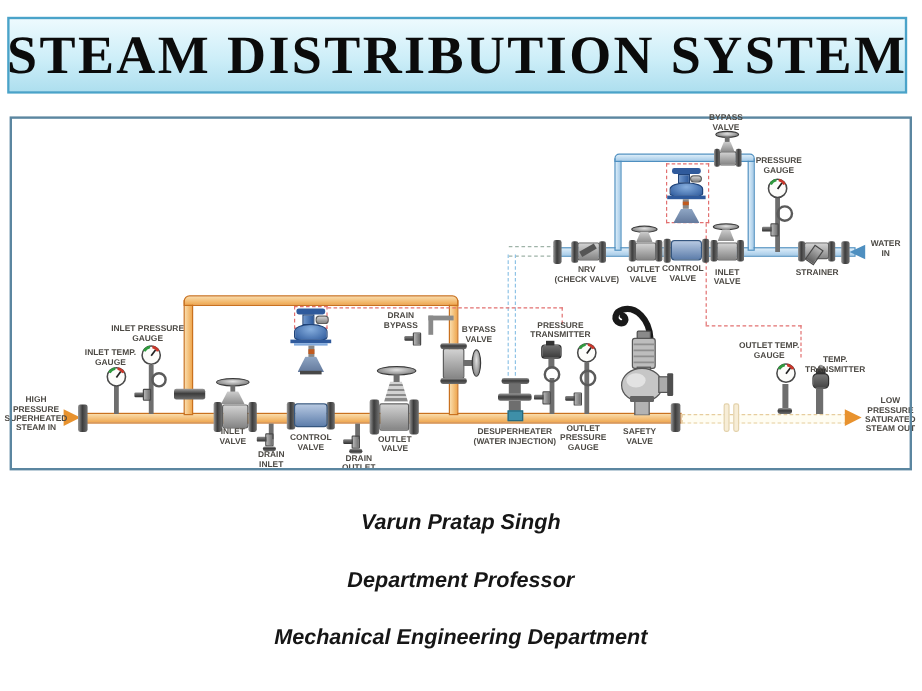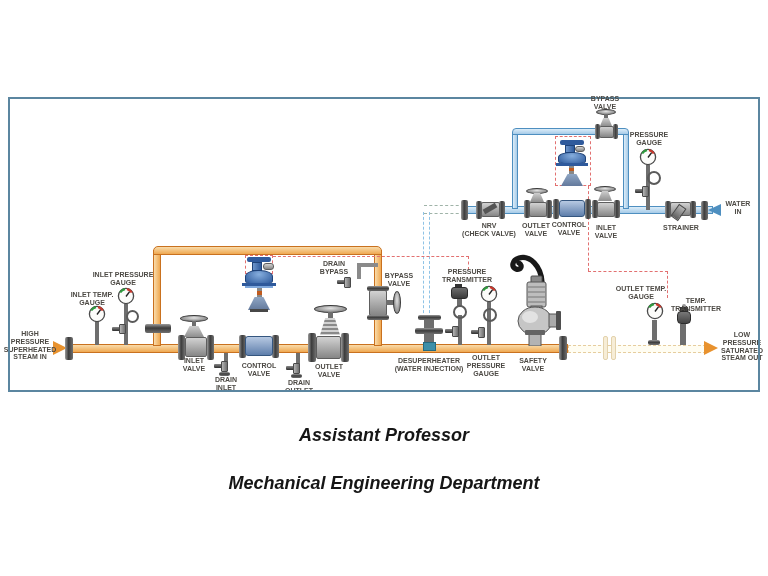--- a/index.html
+++ b/index.html
@@ -43,20 +43,23 @@
     font:bold 7px/1.12 "Liberation Sans",sans-serif;color:#4d4a45;white-space:pre-line;z-index:10;}
   
   #credits{left:0;top:399px;width:768px;text-align:center;color:#161616;
     font:bold italic 18px/24px "Liberation Sans",sans-serif;white-space:pre-line;}
 </style>
 </head>
 <body>
 
 <div id="stage">
 
+  <div class="abs" id="titlebar">
+    <span id="titletext">STEAM DISTRIBUTION SYSTEM</span>
+  </div>
 
   <div class="abs" id="frame"></div>
 
   <div class="g">
     <span class="abs pipe-o" style="left:67px;top:344px;width:501px;height:9px"></span>
     <span class="abs" style="left:53px;top:341px;width:0;height:0;border-top:7px solid transparent;border-bottom:7px solid transparent;border-left:14px solid #E8922E"></span>
   </div>
   <div class="g">
     <span class="abs" style="left:568px;top:345px;width:138px;height:8px;background:#FFFDF2;border:1px dashed #E6CD9E"></span>
     <span class="abs" style="left:603px;top:336px;width:5px;height:24px;background:#F7EDD6;border:1px solid #E3D2AC;border-radius:2px"></span>
@@ -369,19 +372,20 @@
 VALVE</div>
   <div class="lbl" style="left:605px;top:95px;z-index:30">BYPASS
 VALVE</div>
   <div class="lbl" style="left:649px;top:131px">PRESSURE
 GAUGE</div>
   <div class="lbl" style="left:681px;top:224px">STRAINER</div>
   <div class="lbl" style="left:738px;top:200px">WATER
 IN</div>
 
   <div class="abs" id="credits">
-    <div>Assistant Professor</div>
+    <div>Varun Pratap Singh</div>
+    <div>Department Professor</div>
     <div>Mechanical Engineering Department</div>
     
     
   </div>
 
 </div>
 
 </body></html>

